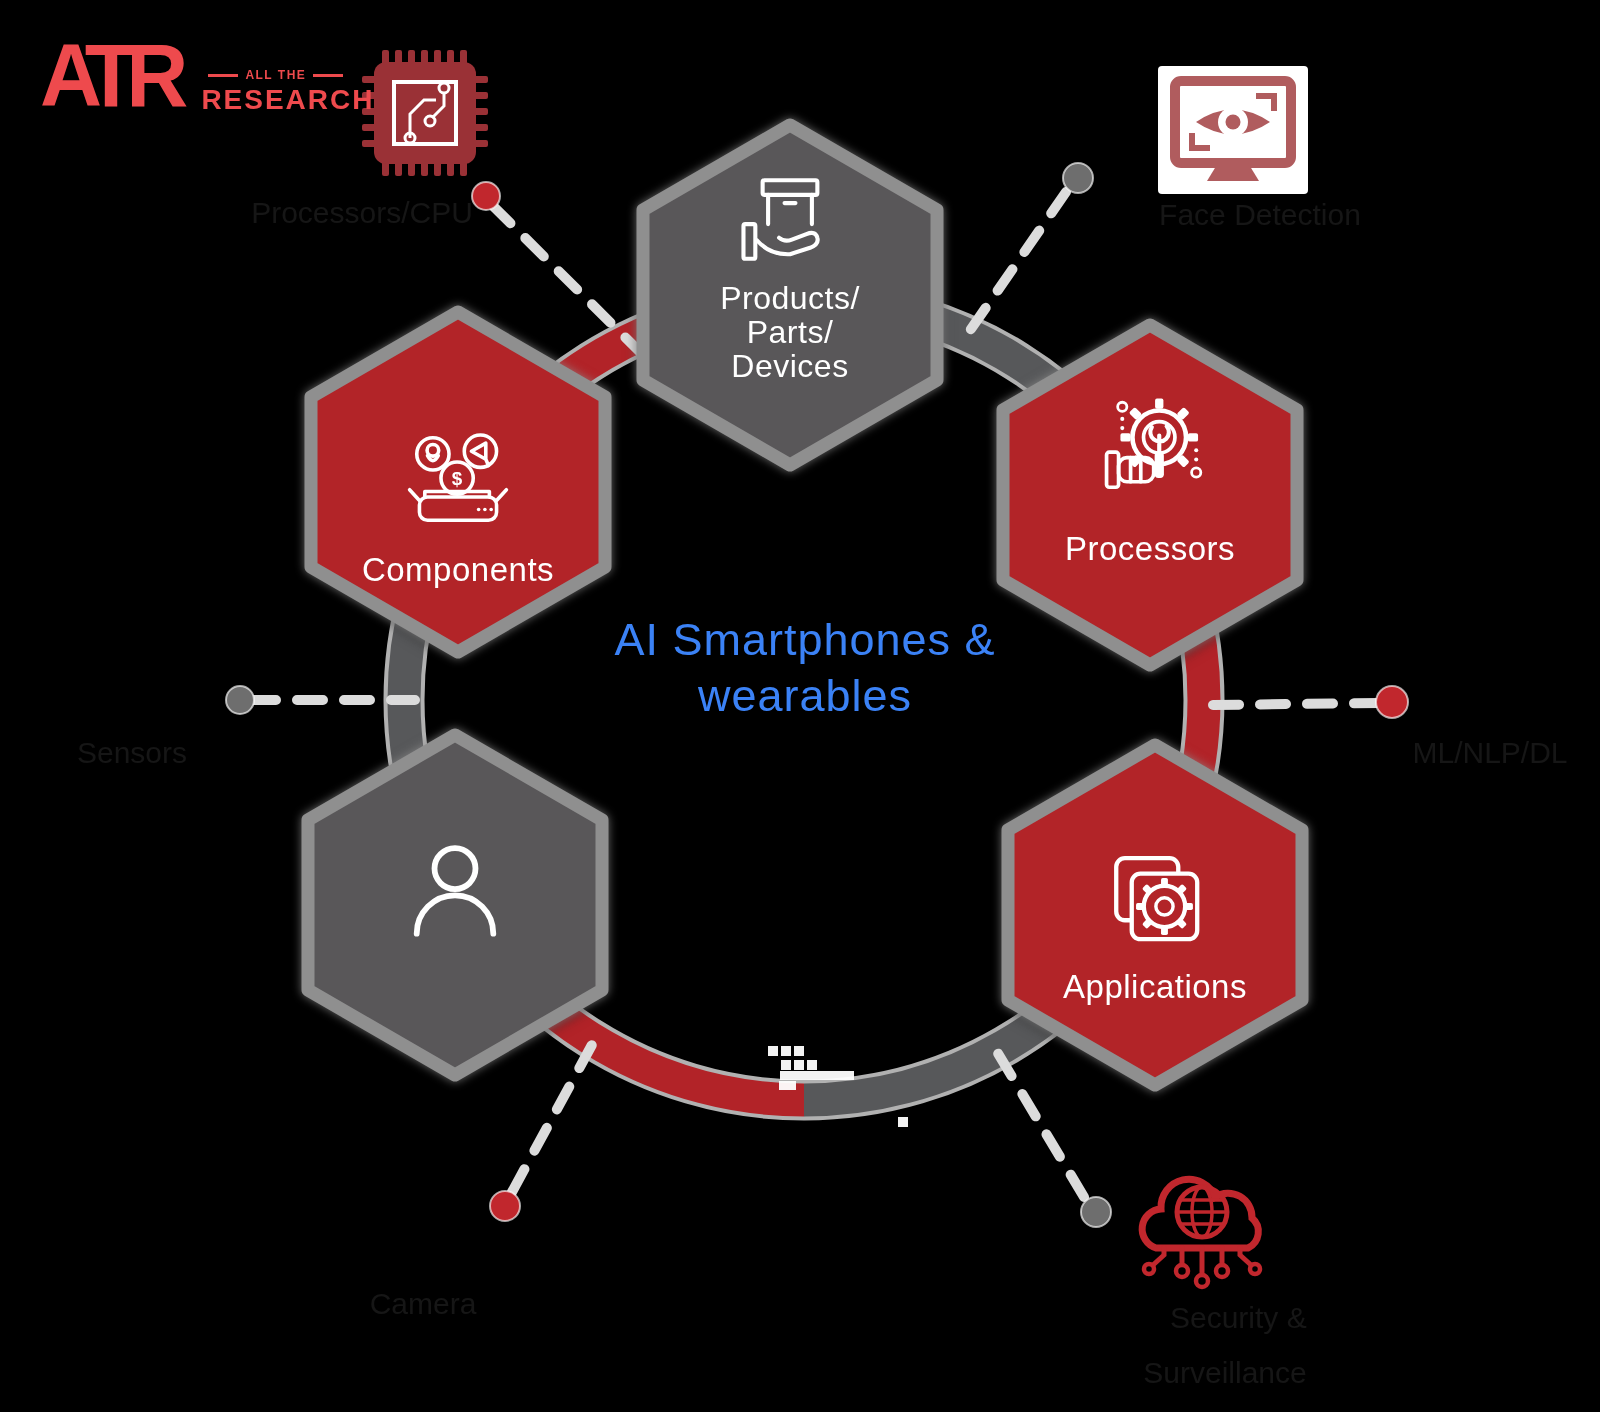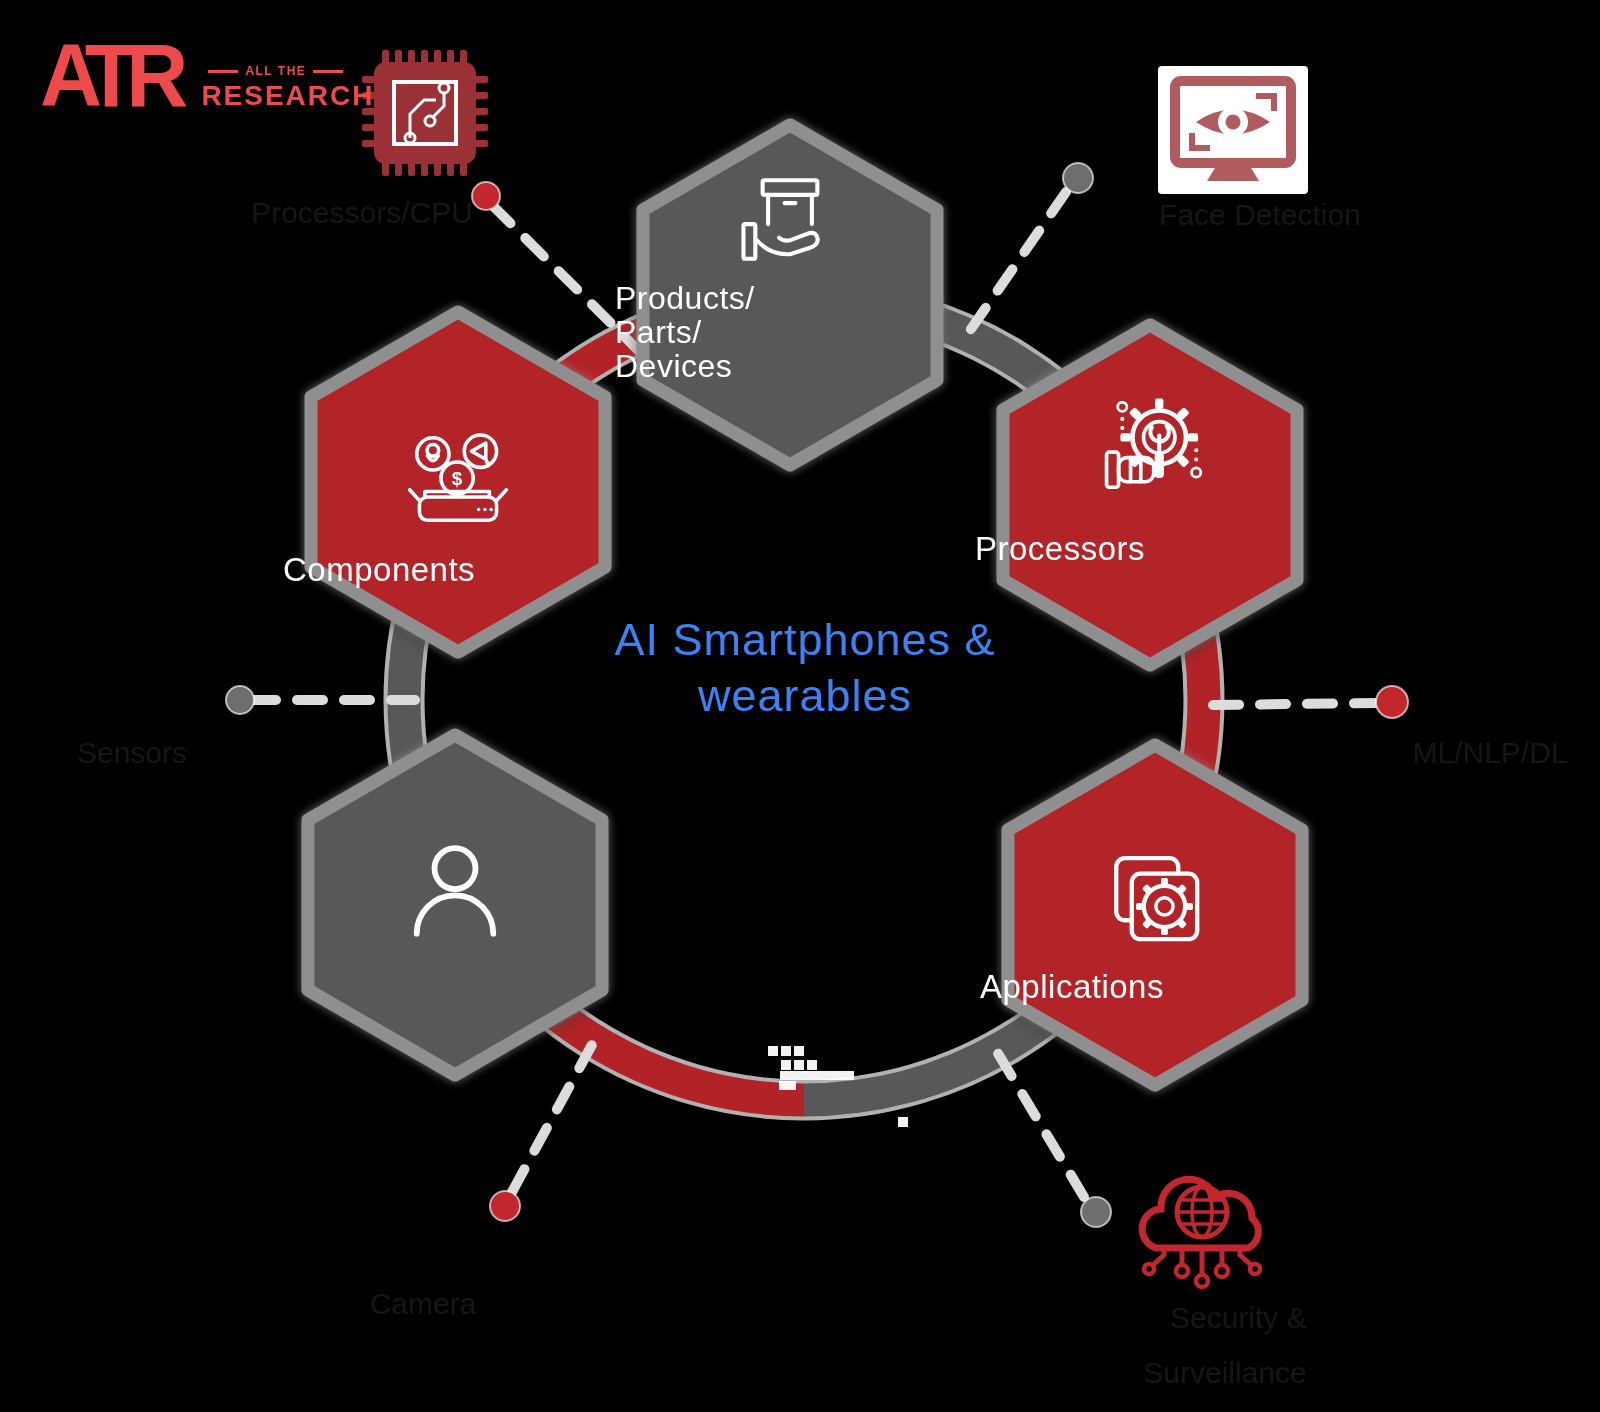--- a/index.html
+++ b/index.html
@@ -6,38 +6,38 @@
   #stage{position:relative;width:1600px;height:1412px;background:#000;overflow:hidden;
          font-family:"Liberation Sans", sans-serif;}
   svg{display:block;}
   
   #ring-layer{position:absolute;left:0;top:0;z-index:1;}
   
   .hex{position:absolute;width:350px;height:380px;z-index:3;}
   .hex-bg{position:absolute;left:0;top:0;width:350px;height:380px;
           filter:drop-shadow(0 0 5px rgba(235,235,235,.45)) drop-shadow(0 3px 5px rgba(0,0,0,.55));}
   .hex-icon{position:absolute;left:50%;transform:translateX(-50%);}
-  .hex-label{position:absolute;left:0;right:0;color:#ffffff;
+  .hex-label{position:absolute;left:0;right:0;text-align:center;color:#ffffff;
              font-size:33px;line-height:43px;letter-spacing:.5px;white-space:pre-line;}
   #hex-products{left:615px;top:105px;}
   #hex-components{left:283px;top:292px;}
   #hex-technology{left:975px;top:305px;}
   #hex-os{left:280px;top:715px;}
   #hex-applications{left:980px;top:725px;}
   
   #center-title{position:absolute;left:505px;top:612px;width:600px;z-index:2;text-align:center;
                 font-size:45px;line-height:56px;letter-spacing:1px;color:#3b82f6;white-space:pre-line;}
   
   .sat-label{position:absolute;z-index:2;color:#161616;font-size:30px;line-height:55px;
              text-align:right;transform:translate(-50%,-50%);white-space:pre-line;}
   
   .sat-icon{position:absolute;z-index:2;}
   #monitor-box{left:1158px;top:66px;width:150px;height:128px;background:#ffffff;border-radius:4px;}
   
-  #logo{position:absolute;left:40px;top:30px;z-index:4;display:flex;align-items:center;}
+  #logo{position:absolute;left:40px;top:30px;z-index:4;display:flex;align-items:flex-end;}
   #logo-monogram{font-weight:800;font-size:86px;line-height:86px;letter-spacing:-11px;
                  color:#ee4a4d;transform:scaleY(1.04);transform-origin:top left;}
   #logo-right{margin-left:24px;margin-top:30px;}
   .tag-top{display:flex;align-items:center;color:#ee4a4d;font-weight:700;font-size:12px;
            letter-spacing:1.5px;}
   .tag-line{display:inline-block;width:30px;height:3px;background:#ee4a4d;margin:0 7px;}
   .tag-bottom{color:#ee4a4d;font-weight:700;font-size:28px;letter-spacing:2px;margin-top:2px;}
 </style>
 </head>
 <body>

